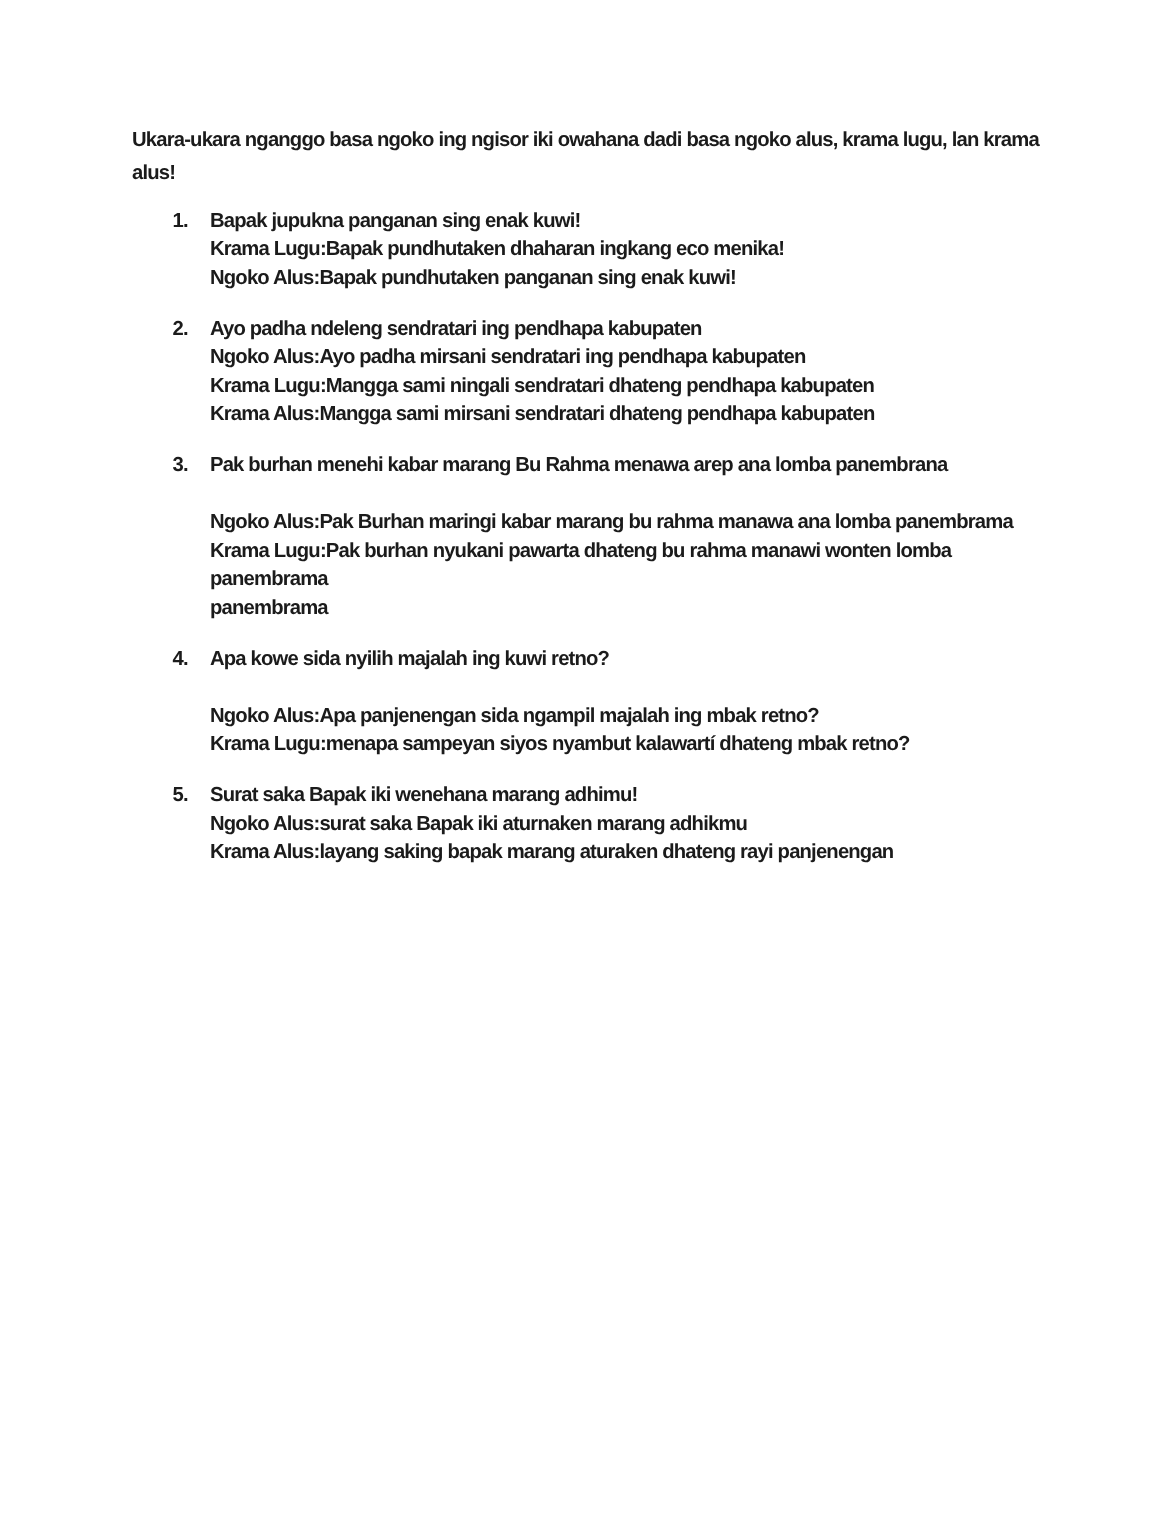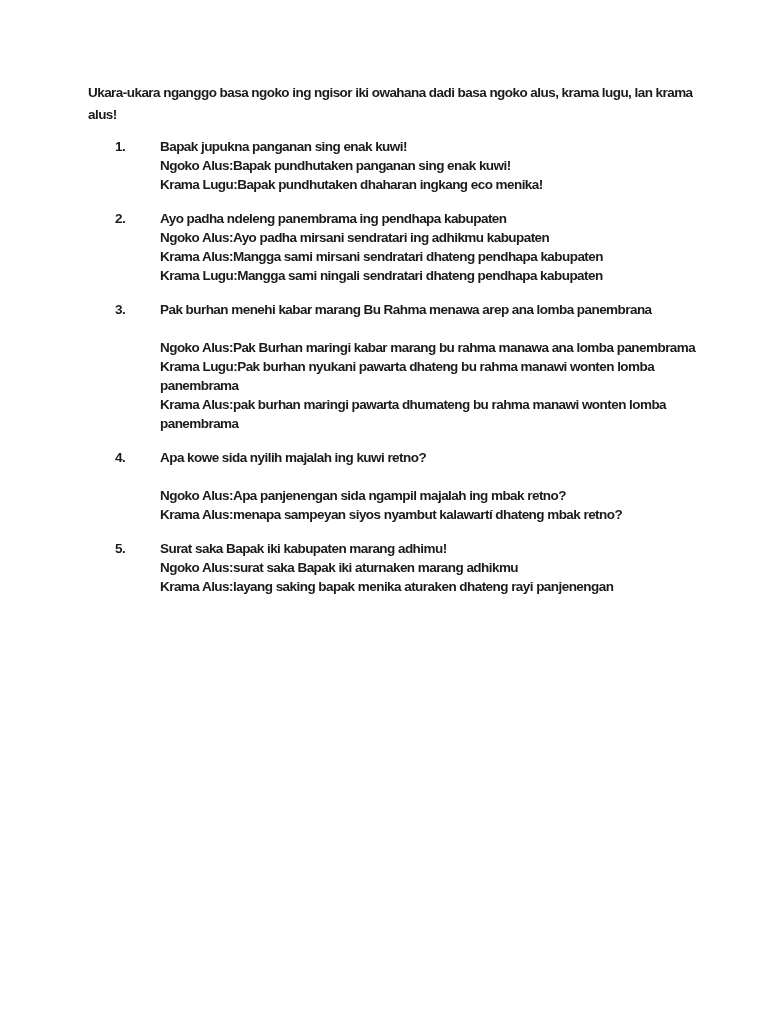--- a/index.html
+++ b/index.html
@@ -44,81 +44,79 @@
   .num {
     flex: 0 0 52px;
     width: 52px;
     box-sizing: border-box;
     padding-left: 27px;
     line-height: 19px;
   }
   .lines {
     flex: 1;
     min-width: 0;
-    margin-left: 20px;
   }
   .line {
     line-height: 19px;
     min-height: 19px;
     white-space: nowrap;
   }
 </style>
 </head>
 <body>
 
 <main class="page">
   <div class="intro">
       <div class="iline">Ukara-ukara nganggo basa ngoko ing ngisor iki owahana dadi basa ngoko alus, krama lugu, lan krama</div>
       <div class="iline">alus!</div>
     </div>
   <ol class="items">
   <li class="item">
     <span class="num">1.</span>
     <div class="lines">
           <div class="line">Bapak jupukna panganan sing enak kuwi!</div>
+          <div class="line">Krama Lugu:Bapak pundhutaken dhaharan ingkang eco menika!</div>
           <div class="line">Ngoko Alus:Bapak pundhutaken panganan sing enak kuwi!</div>
-          <div class="line">Krama Lugu:Bapak pundhutaken dhaharan ingkang eco menika!</div>
         </div>
   </li>
 
   <li class="item">
     <span class="num">2.</span>
     <div class="lines">
-          <div class="line">Ayo padha ndeleng panembrama ing pendhapa kabupaten</div>
-          <div class="line">Ngoko Alus:Ayo padha mirsani sendratari ing adhikmu kabupaten</div>
+          <div class="line">Ayo padha ndeleng sendratari ing pendhapa kabupaten</div>
+          <div class="line">Ngoko Alus:Ayo padha mirsani sendratari ing pendhapa kabupaten</div>
+          <div class="line">Krama Lugu:Mangga sami ningali sendratari dhateng pendhapa kabupaten</div>
           <div class="line">Krama Alus:Mangga sami mirsani sendratari dhateng pendhapa kabupaten</div>
-          <div class="line">Krama Lugu:Mangga sami ningali sendratari dhateng pendhapa kabupaten</div>
         </div>
   </li>
 
   <li class="item">
     <span class="num">3.</span>
     <div class="lines">
           <div class="line">Pak burhan menehi kabar marang Bu Rahma menawa arep ana lomba panembrana</div>
           <div class="line blank"></div>
           <div class="line">Ngoko Alus:Pak Burhan maringi kabar marang bu rahma manawa ana lomba panembrama</div>
           <div class="line">Krama Lugu:Pak burhan nyukani pawarta dhateng bu rahma manawi wonten lomba</div>
           <div class="line">panembrama</div>
-          <div class="line">Krama Alus:pak burhan maringi pawarta dhumateng bu rahma manawi wonten lomba</div>
           <div class="line">panembrama</div>
         </div>
   </li>
 
   <li class="item">
     <span class="num">4.</span>
     <div class="lines">
           <div class="line">Apa kowe sida nyilih majalah ing kuwi retno?</div>
           <div class="line blank"></div>
           <div class="line">Ngoko Alus:Apa panjenengan sida ngampil majalah ing mbak retno?</div>
-          <div class="line">Krama Alus:menapa sampeyan siyos nyambut kalawartí dhateng mbak retno?</div>
+          <div class="line">Krama Lugu:menapa sampeyan siyos nyambut kalawartí dhateng mbak retno?</div>
         </div>
   </li>
 
   <li class="item">
     <span class="num">5.</span>
     <div class="lines">
-          <div class="line">Surat saka Bapak iki kabupaten marang adhimu!</div>
+          <div class="line">Surat saka Bapak iki wenehana marang adhimu!</div>
           <div class="line">Ngoko Alus:surat saka Bapak iki aturnaken marang adhikmu</div>
-          <div class="line">Krama Alus:layang saking bapak menika aturaken dhateng rayi panjenengan</div>
+          <div class="line">Krama Alus:layang saking bapak marang aturaken dhateng rayi panjenengan</div>
         </div>
   </li>
 </ol>
 </main>
 
 </body></html>

